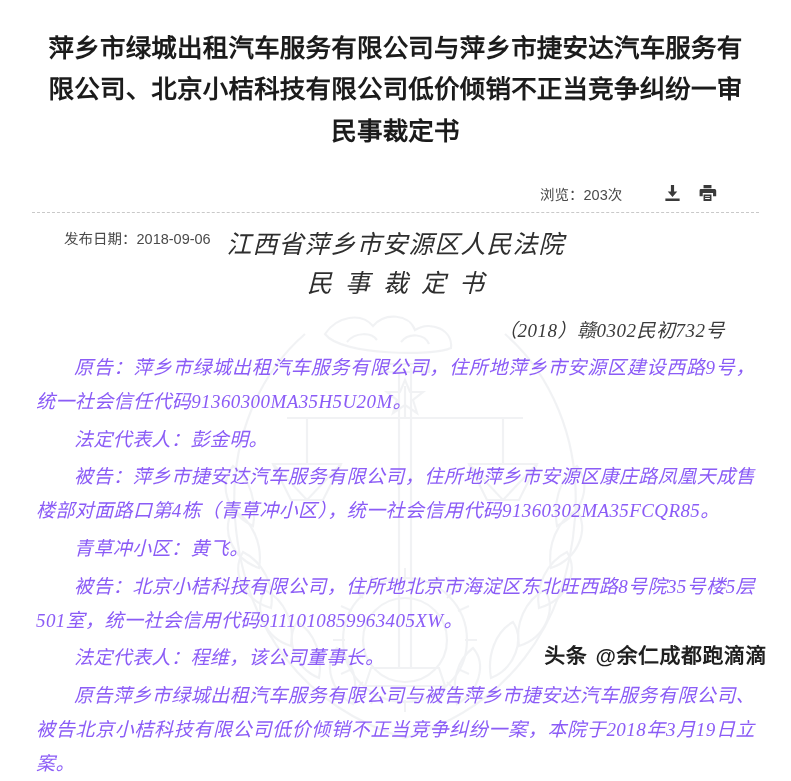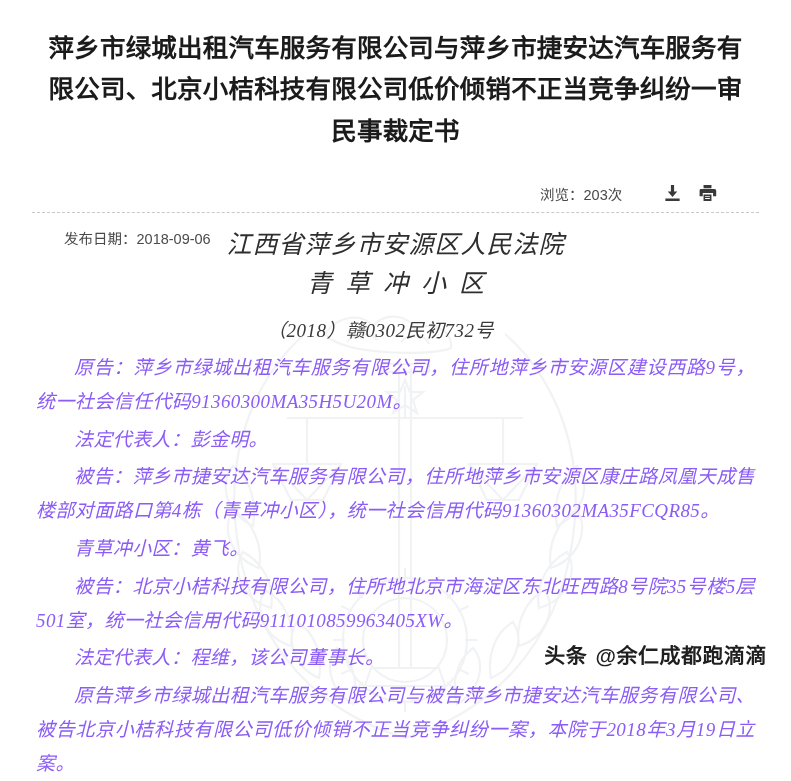--- a/index.html
+++ b/index.html
@@ -109,21 +109,21 @@
     text-align: center;
     font-size: 25px;
     line-height: 1.5;
     color: #2e2e2e;
     letter-spacing: 13px;
     text-indent: 13px;
     margin: 2px 0 0 0;
     font-weight: 400;
   }
   .doc-caseno {
-    text-align: center;
+    text-align: right;
     font-size: 19px;
     line-height: 1.7;
     color: #3a3a3a;
     margin: 12px 30px 0 0;
     letter-spacing: 0.5px;
   }
 
   .doc-para {
     font-size: 19px;
     line-height: 1.78;
@@ -248,21 +248,21 @@
         </g>
 
         <path d="M210 112 L215 124 L228 124 L218 132 L222 145 L210 137 L198 145 L202 132 L192 124 L205 124Z"></path>
       </g>
     </svg>
   </div>
 
   <div class="doc">
     <div class="doc-court">江西省萍乡市安源区人民法院</div>
 
-    <div class="doc-doctype">青草冲小区</div>
+    <div class="doc-doctype">民事裁定书</div>
 
     <div class="doc-caseno">（2018）赣0302民初732号</div>
 
     <p class="doc-para">原告：萍乡市绿城出租汽车服务有限公司，住所地萍乡市安源区建设西路9号，统一社会信任代码91360300MA35H5U20M。</p>
     <p class="doc-para">法定代表人：彭金明。</p>
     <p class="doc-para">被告：萍乡市捷安达汽车服务有限公司，住所地萍乡市安源区康庄路凤凰天成售楼部对面路口第4栋（青草冲小区），统一社会信用代码91360302MA35FCQR85。</p>
     <p class="doc-para">青草冲小区：黄飞。</p>
     <p class="doc-para">被告：北京小桔科技有限公司，住所地北京市海淀区东北旺西路8号院35号楼5层501室，统一社会信用代码9111010859963405XW。</p>
     <p class="doc-para">法定代表人：程维，该公司董事长。</p>
     <p class="doc-para">原告萍乡市绿城出租汽车服务有限公司与被告萍乡市捷安达汽车服务有限公司、被告北京小桔科技有限公司低价倾销不正当竞争纠纷一案，本院于2018年3月19日立案。</p>

